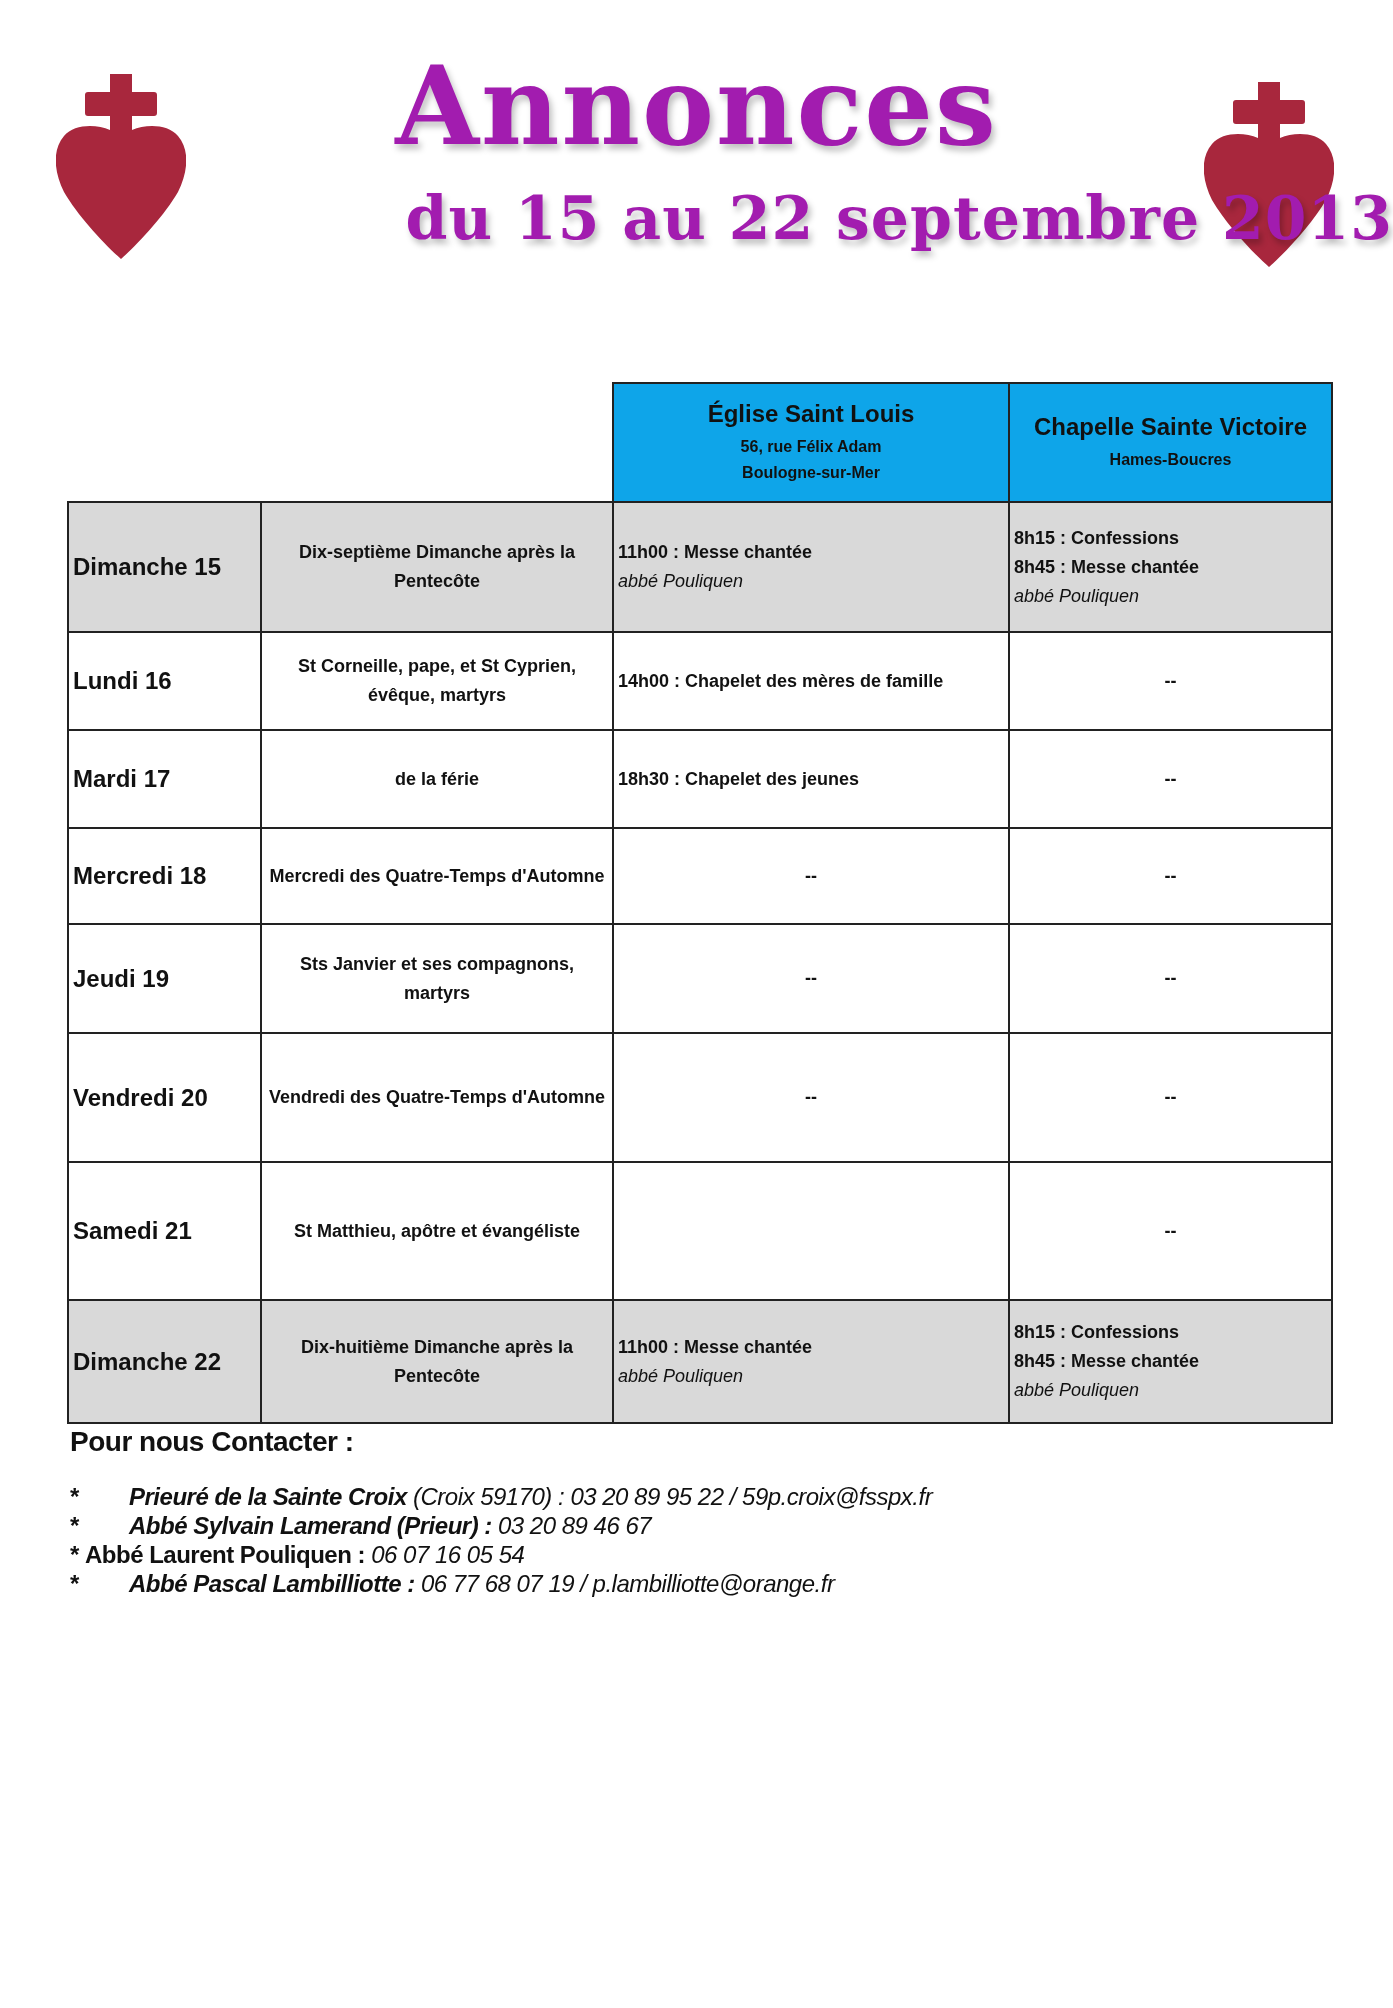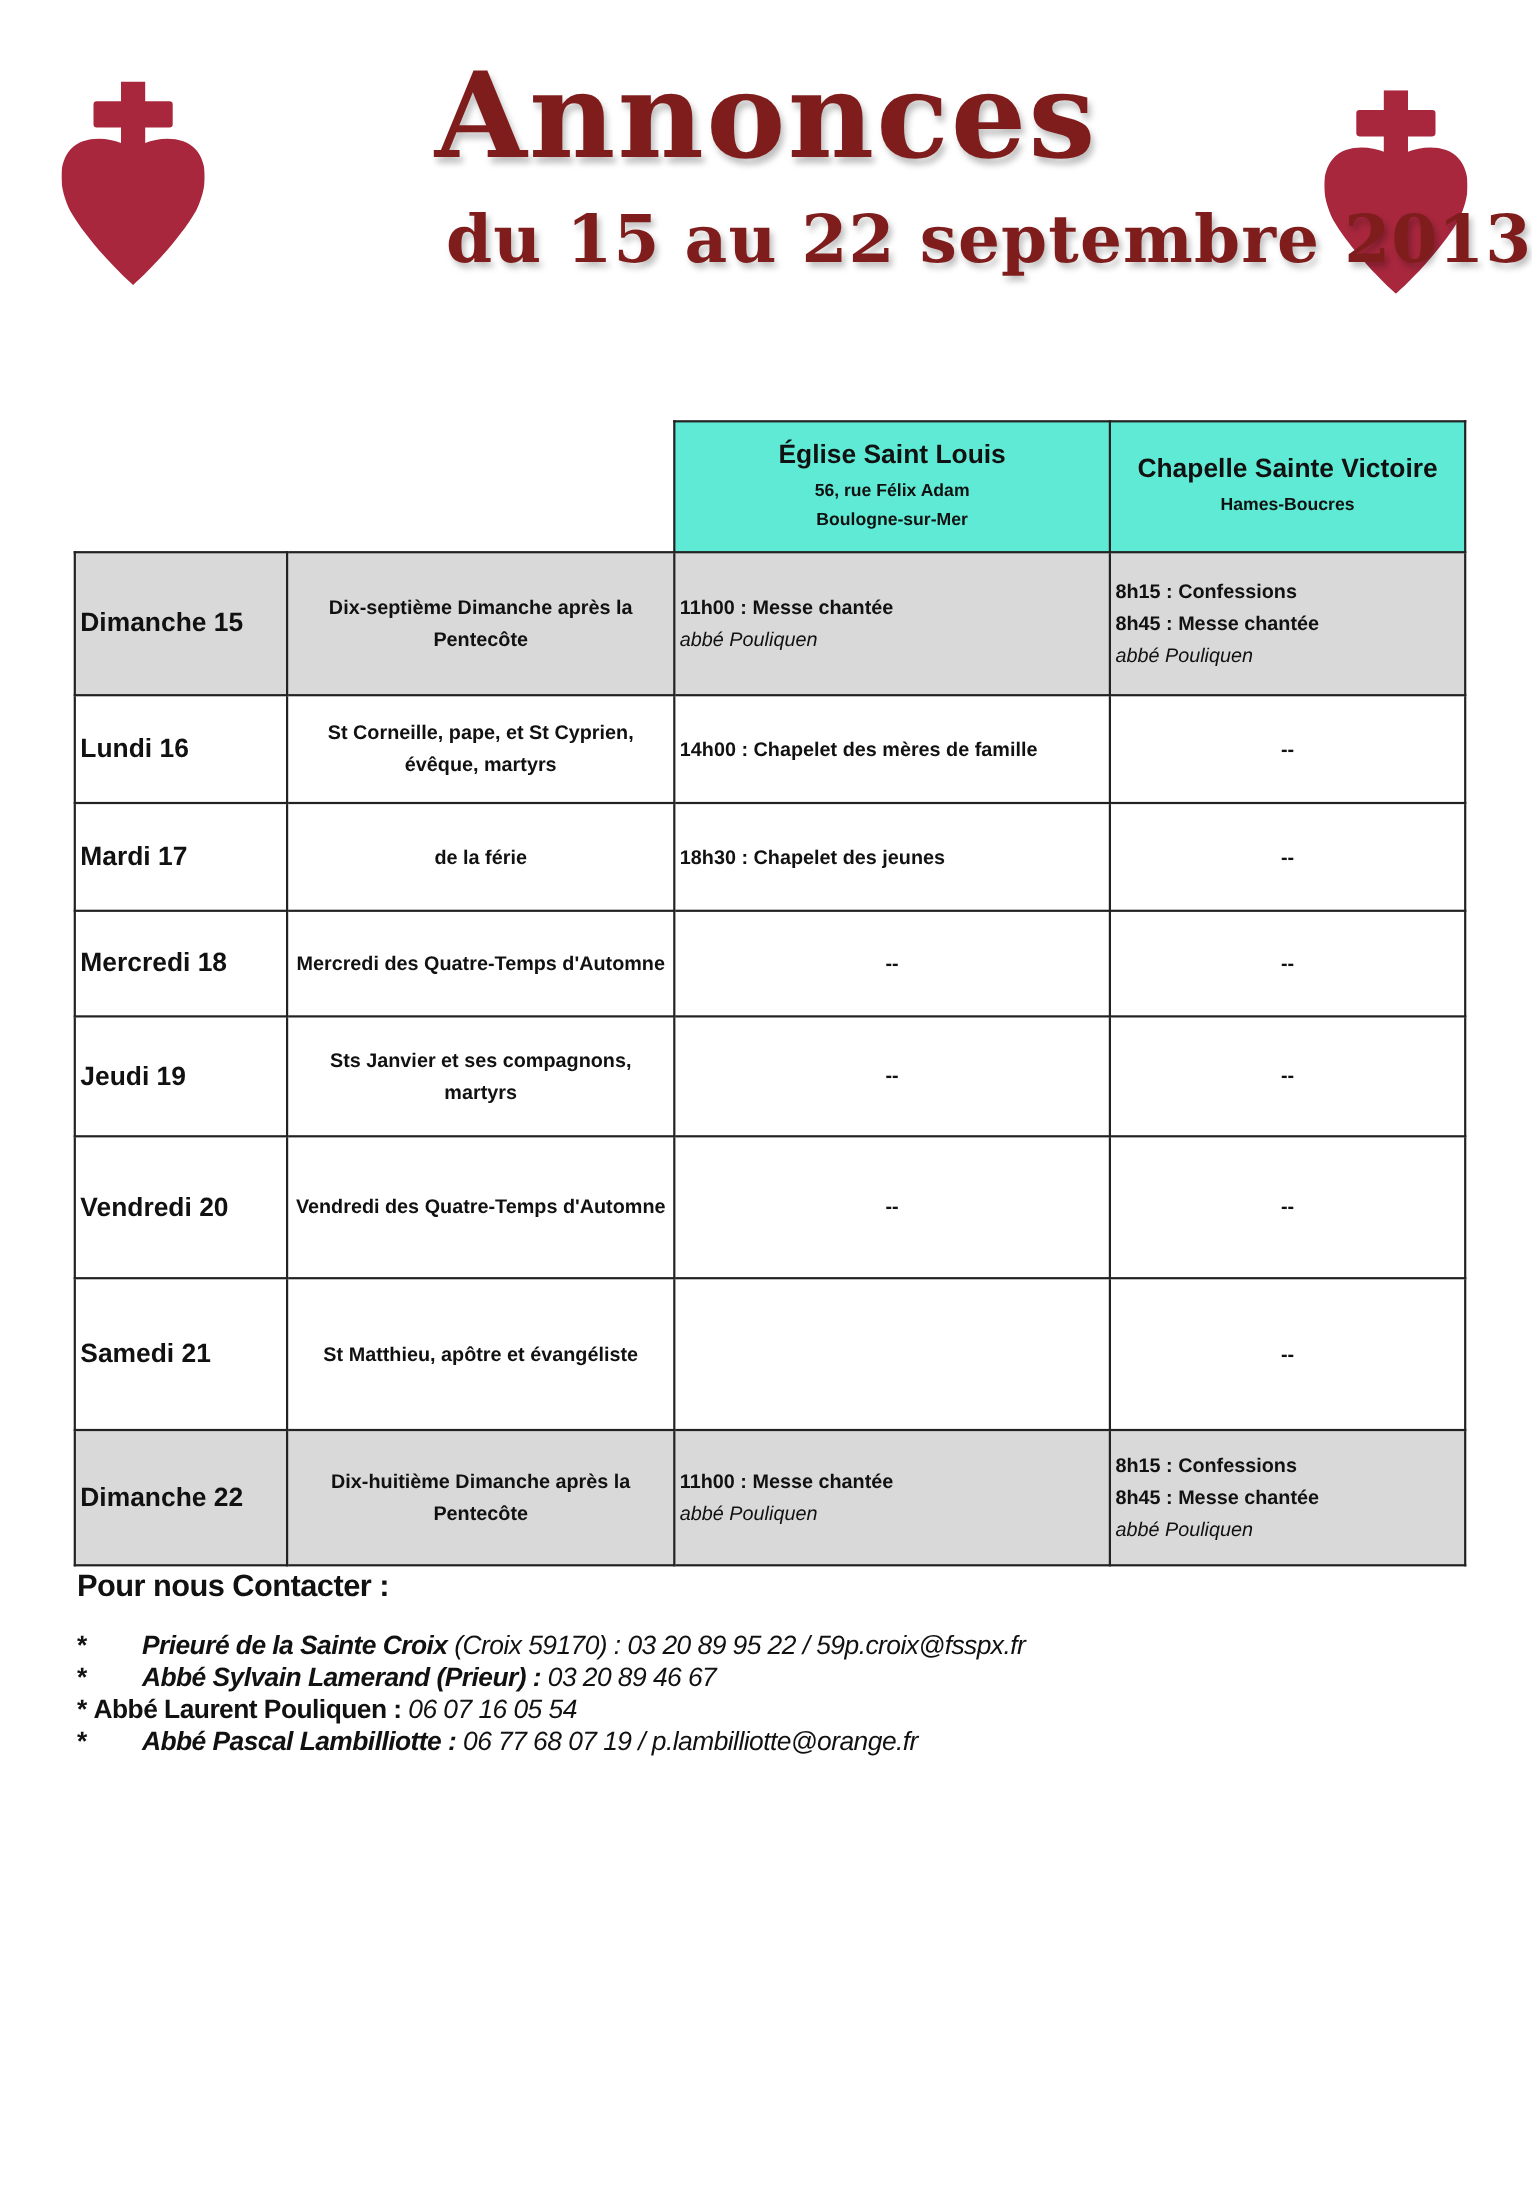--- a/index.html
+++ b/index.html
@@ -1,31 +1,31 @@
 <!DOCTYPE html>
 <html><head>
 <meta charset="utf-8">
 <style>
   html, body { margin:0; padding:0; background:#ffffff; }
   body { width:1393px; height:2008px; position:relative; overflow:hidden;
          font-family:"Liberation Sans", sans-serif; color:#111; }
   .heart { position:absolute; }
   .heart svg { display:block; }
   .title { position:absolute; left:0; width:1393px; text-align:center;
-           font-family:"DejaVu Serif", serif; font-weight:bold; color:#7f1d1d;
+           font-family:"DejaVu Serif", serif; font-weight:bold; color:#a21caf;
            text-shadow: 3px 5px 6px rgba(0,0,0,0.25); }
   .title-main { top:52px; font-size:108px; letter-spacing:2px; line-height:1; }
   .title-sub { top:188px; font-size:60px; line-height:1; letter-spacing:1px;text-align:right; }
 
   table.sched { position:absolute; left:67px; top:382px; border-collapse:collapse;
                 table-layout:fixed; width:1264px; }
   table.sched td, table.sched th { border:2px solid #222; padding:0 4px;
                 font-family:"Liberation Sans Narrow","Liberation Sans", sans-serif; }
   th.blank { border:none !important; background:transparent; }
-  th.church { background:#5eead4; text-align:center; font-weight:bold; vertical-align:middle; height:117px;margin-top:28px; }
+  th.church { background:#0ea5e9; text-align:center; font-weight:bold; vertical-align:middle; height:117px;margin-top:28px; }
   .ch-name { font-size:24px; display:block; margin-bottom:6px; }
   .ch-sub { font-size:16px; display:block; line-height:26px; }
   td.day { font-size:24px; font-weight:bold; }
   td.feast { font-size:18px; font-weight:bold; line-height:29px;text-align:center; }
   td.svc { font-size:18px; line-height:29px; }
   .b { font-weight:bold; display:block; }
   .i { font-style:italic; display:block; }
   td.dash { text-align:center; font-weight:bold; font-size:18px; }
   tr.sunday td { background:#d9d9d9; }
 

